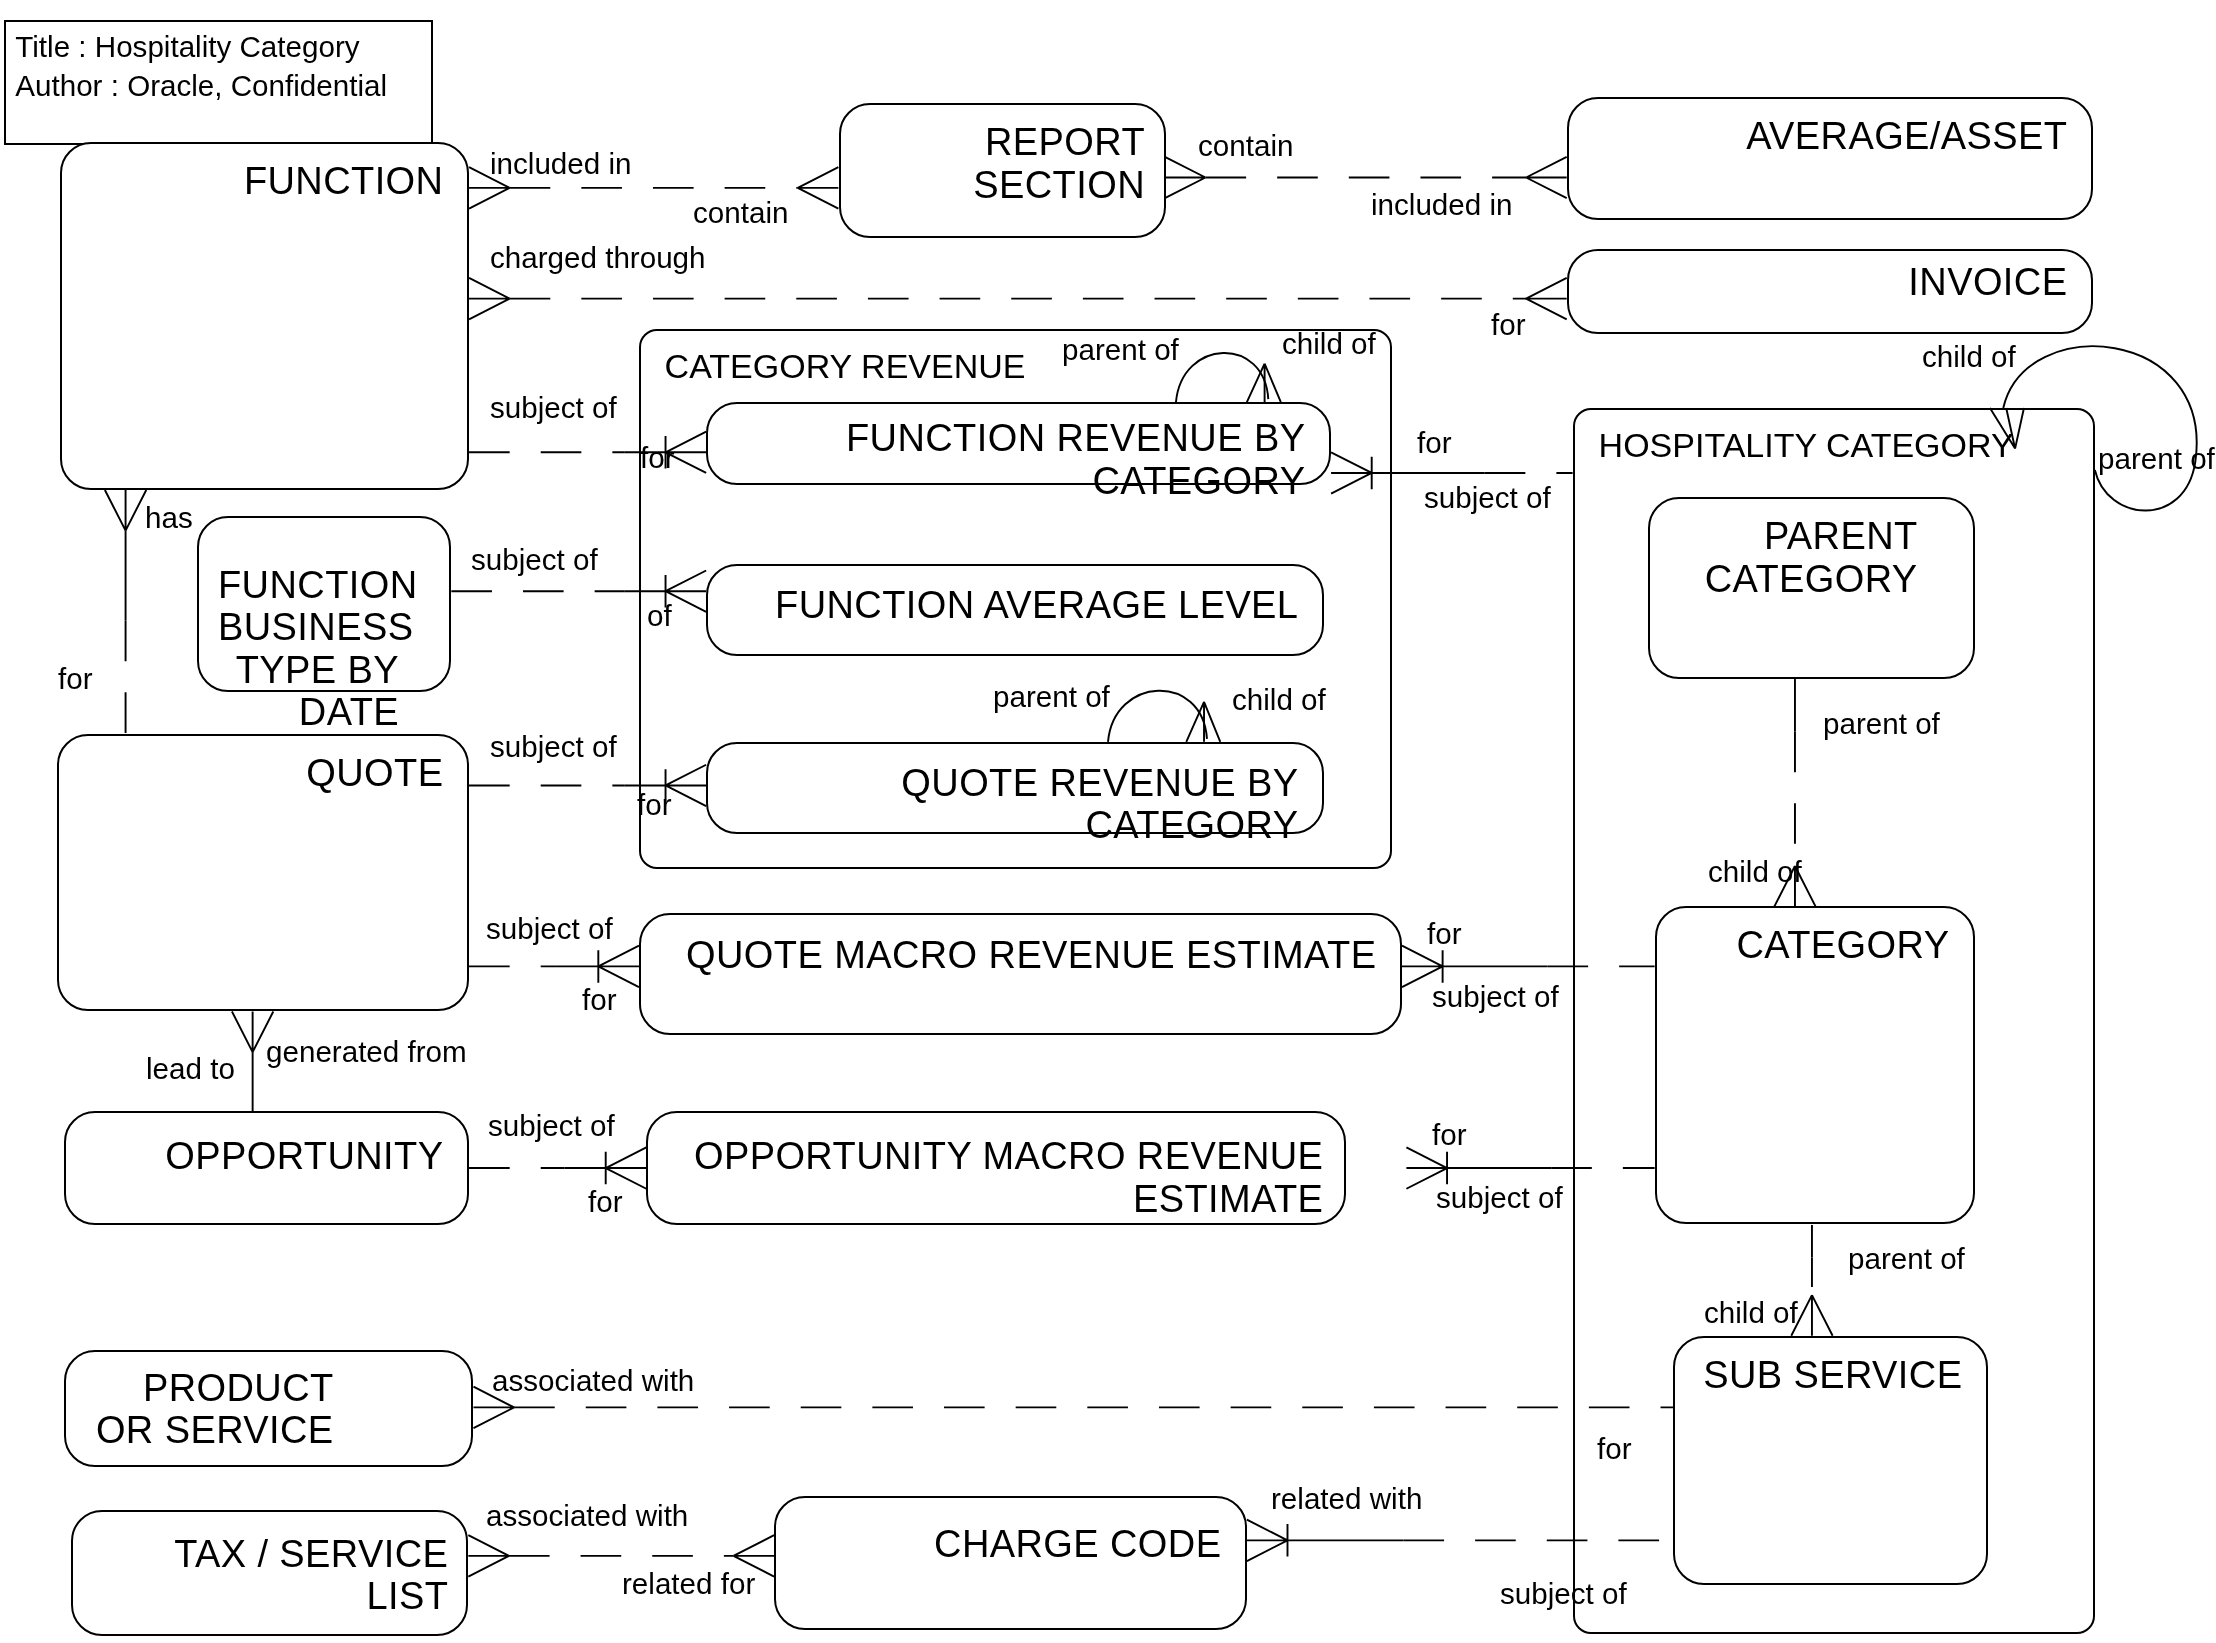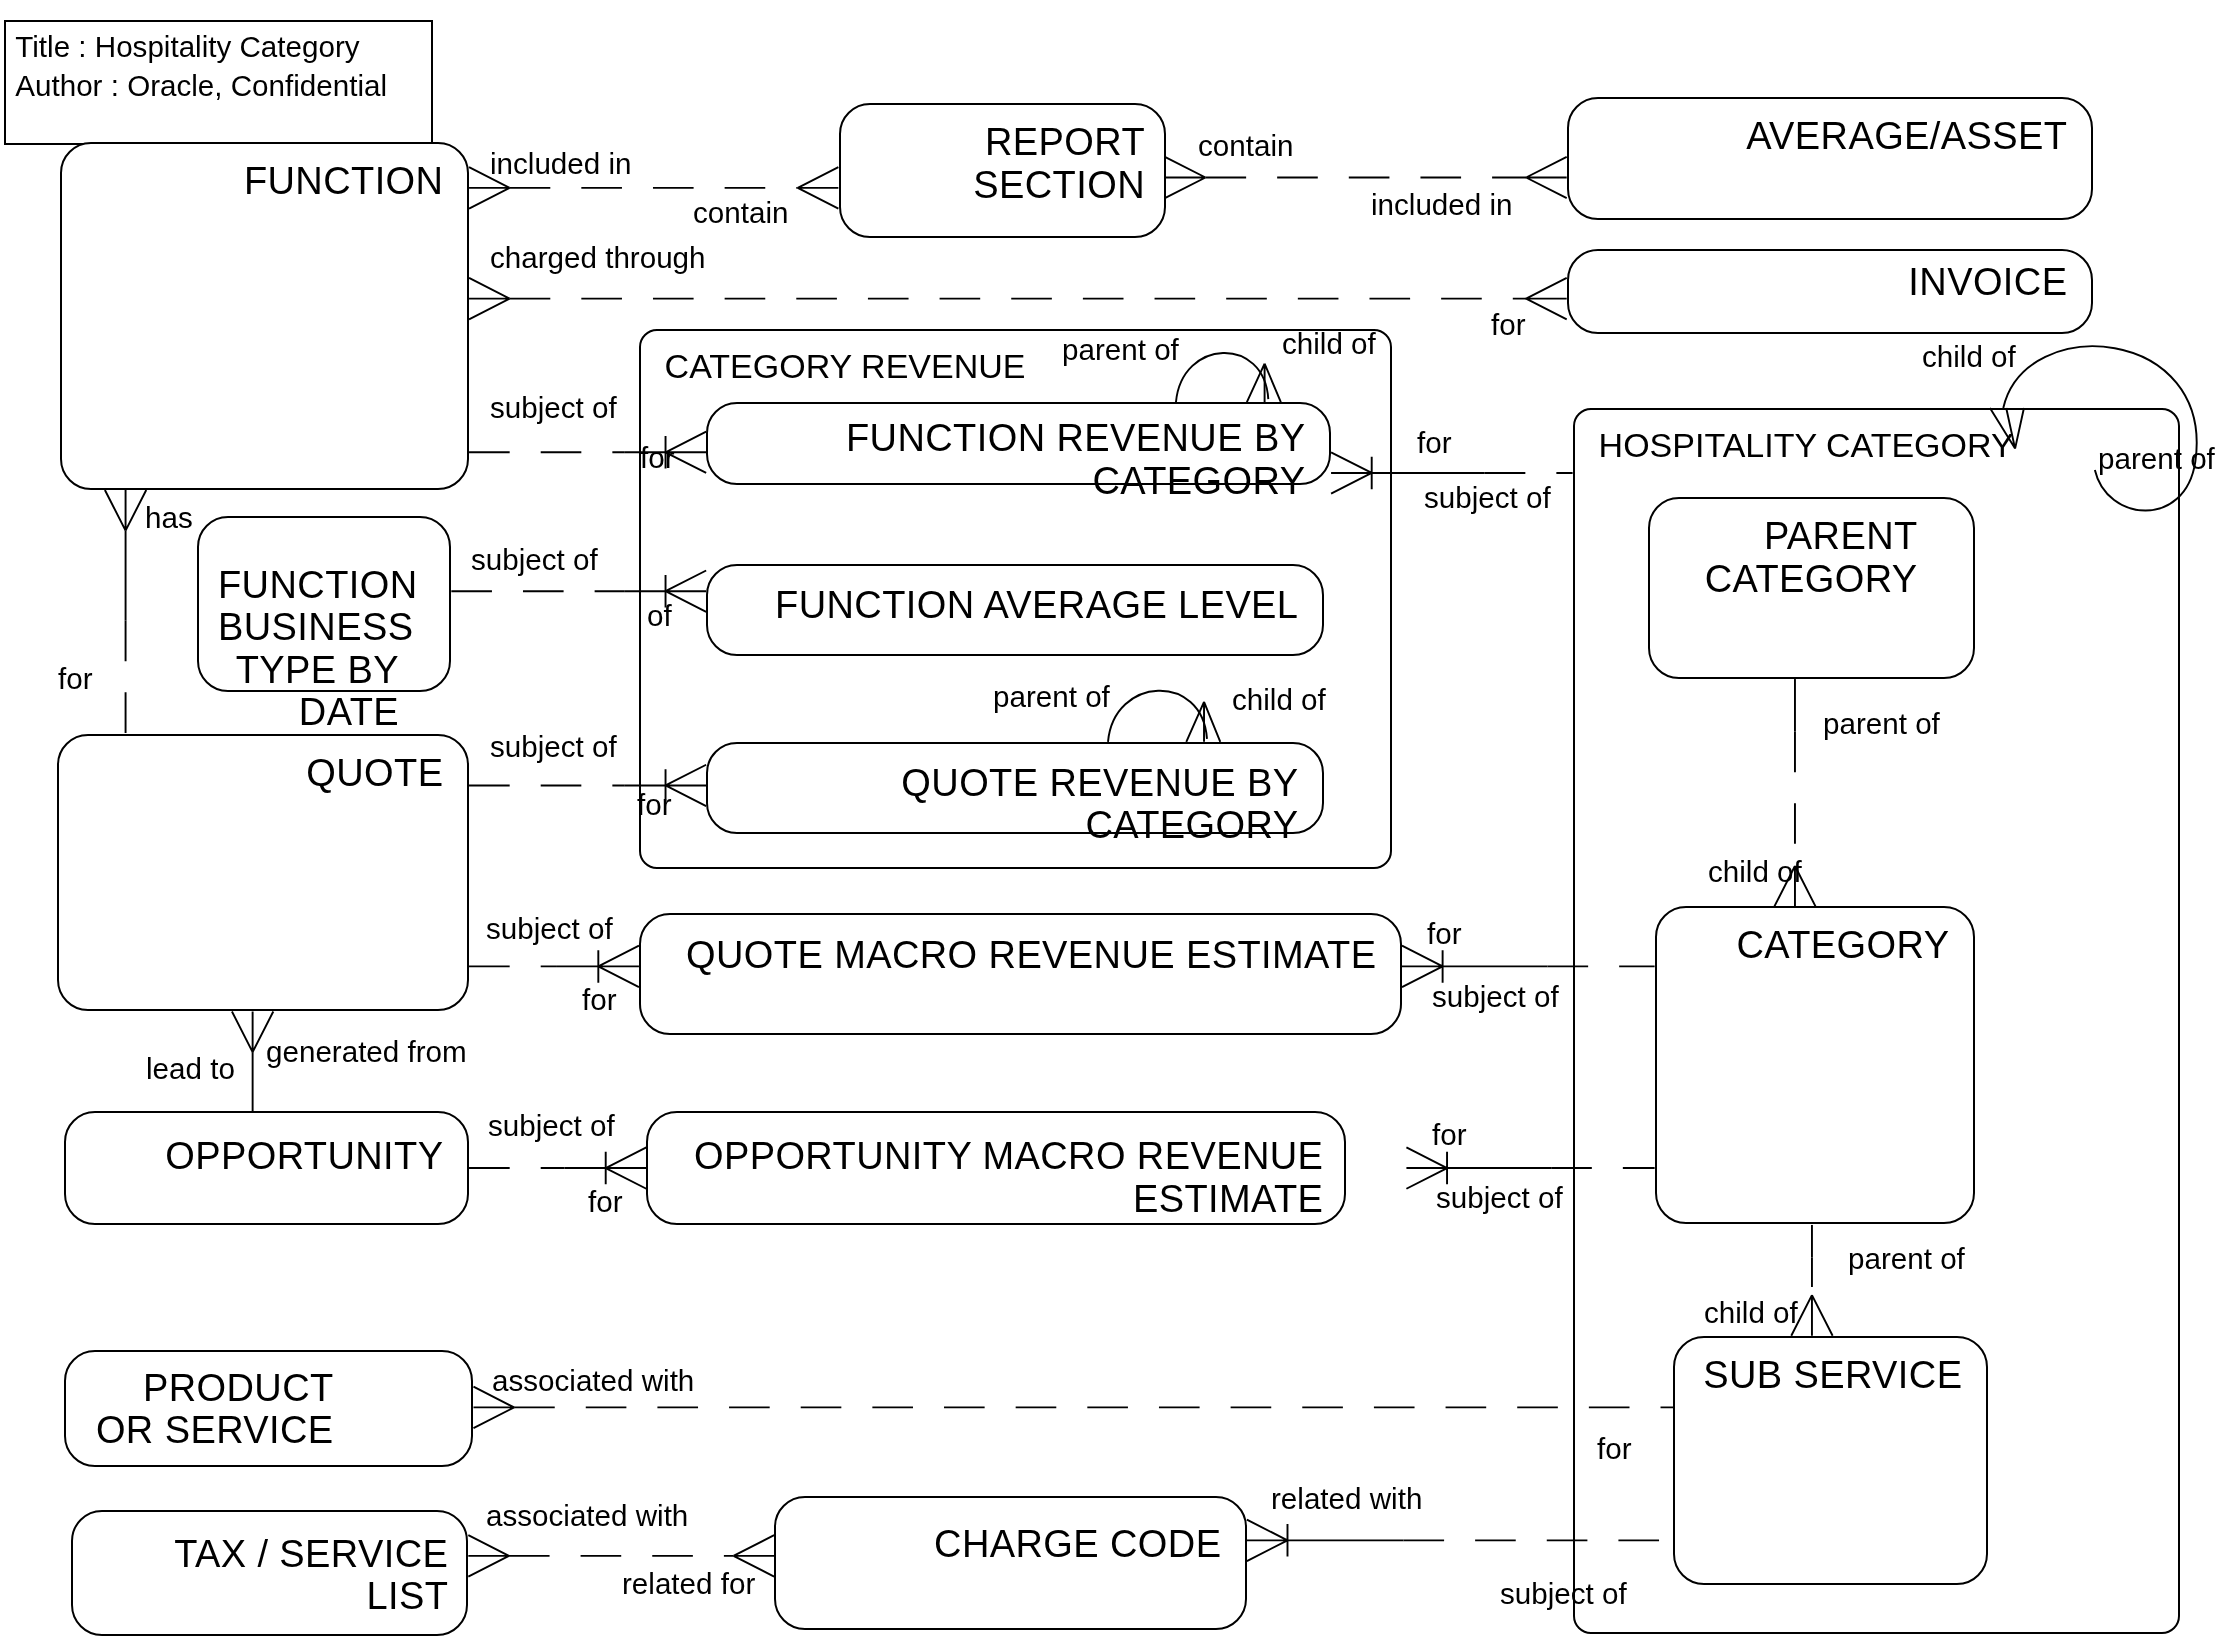--- a/index.html
+++ b/index.html
@@ -147,21 +147,21 @@
   </svg>
 
   <div class="title-box" style="left:4.4px;top:7.4px;width:429px;height:125px">
     <div>Title : Hospitality Category</div>
     <div>Author : Oracle, Confidential</div>
   </div>
 
   <div class="container-box" style="left:639px;top:329px;width:753px;height:540px">
     <span>CATEGORY REVENUE</span>
   </div>
-  <div class="container-box" style="left:1573px;top:408px;width:607px;height:1226px">
+  <div class="container-box" style="left:1573px;top:408px;width:522px;height:1226px">
     <span>HOSPITALITY CATEGORY</span>
   </div>
 
   <div class="entity" style="left:60px;top:142px;width:409px;height:348px">
     <span>FUNCTION</span>
   </div>
   <div class="entity" style="left:839px;top:103px;width:327px;height:135px;padding:16.3px 19px">
     <span>REPORT SECTION</span>
   </div>
   <div class="entity" style="left:1567px;top:97px;width:526px;height:123px">

